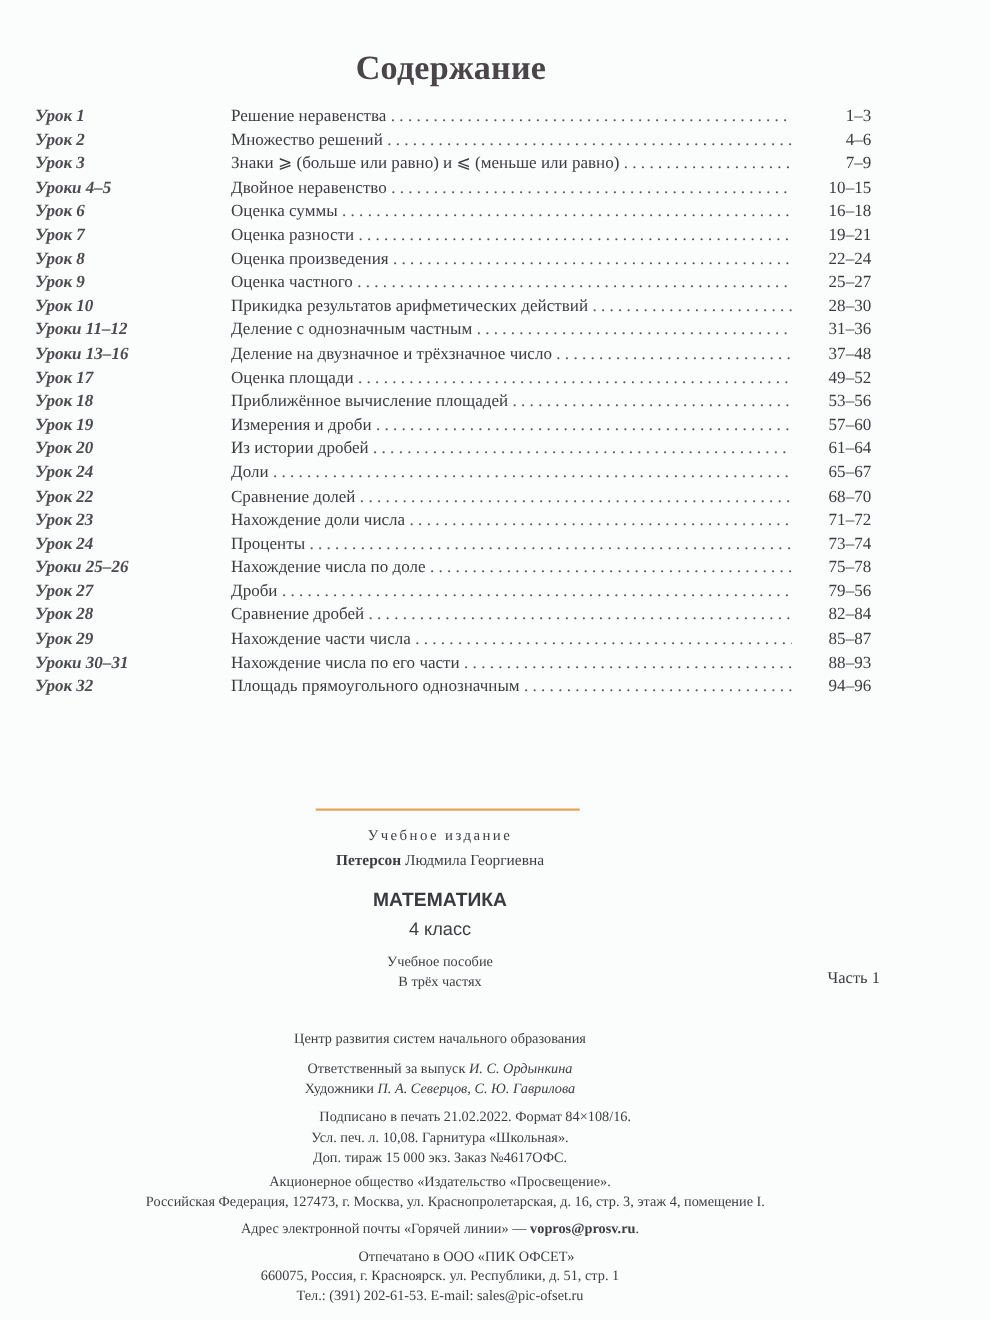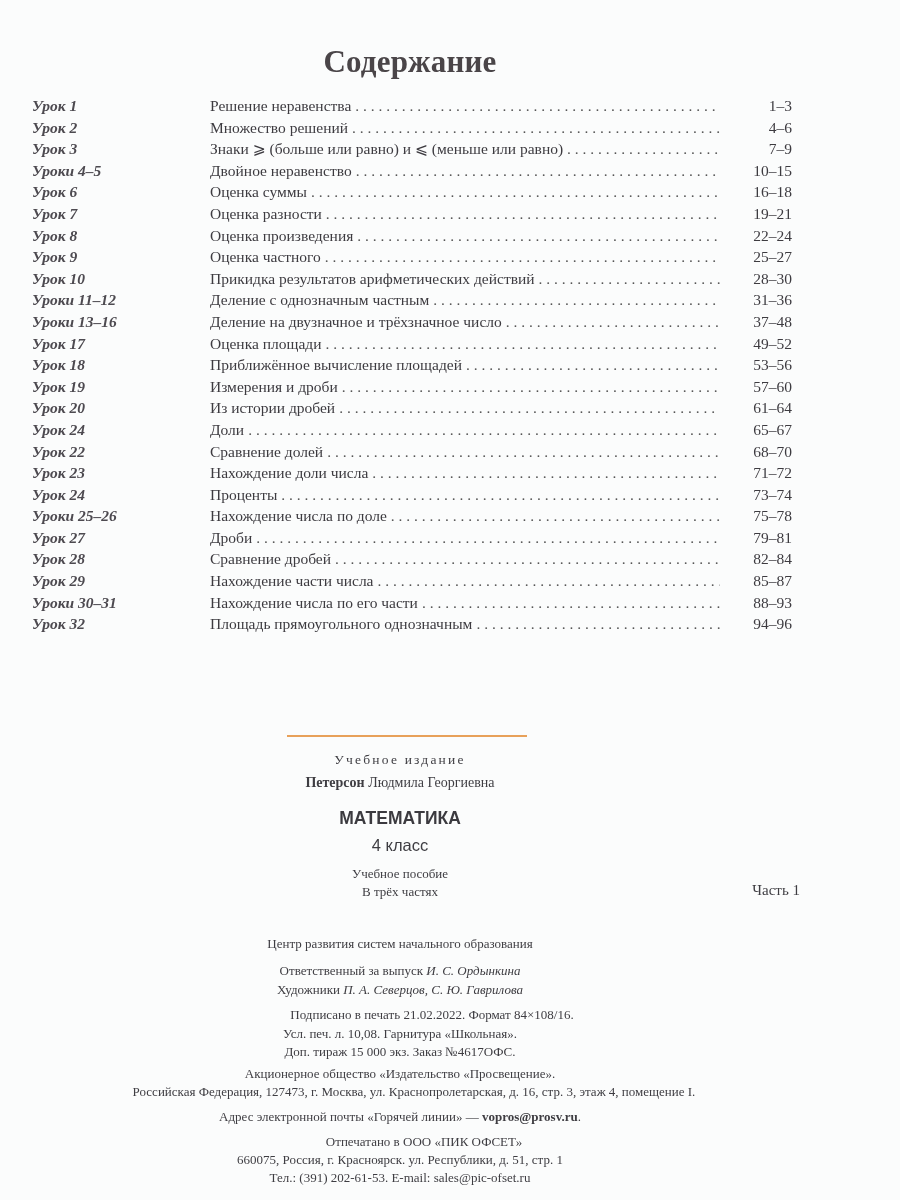--- a/index.html
+++ b/index.html
@@ -253,21 +253,21 @@
           <span class="toc-dots"></span>
         </span>
         <span class="toc-pages">75–78</span>
       </div>
     <div class="toc-row">
         <span class="toc-lesson">Урок 27</span>
         <span class="toc-topic">
           <span class="toc-topic-text">Дроби</span>
           <span class="toc-dots"></span>
         </span>
-        <span class="toc-pages">79–81</span>
+        <span class="toc-pages">79–56</span>
       </div>
     <div class="toc-row">
         <span class="toc-lesson">Урок 28</span>
         <span class="toc-topic">
           <span class="toc-topic-text">Сравнение дробей</span>
           <span class="toc-dots"></span>
         </span>
         <span class="toc-pages">82–84</span>
       </div>
     <div class="toc-row">

